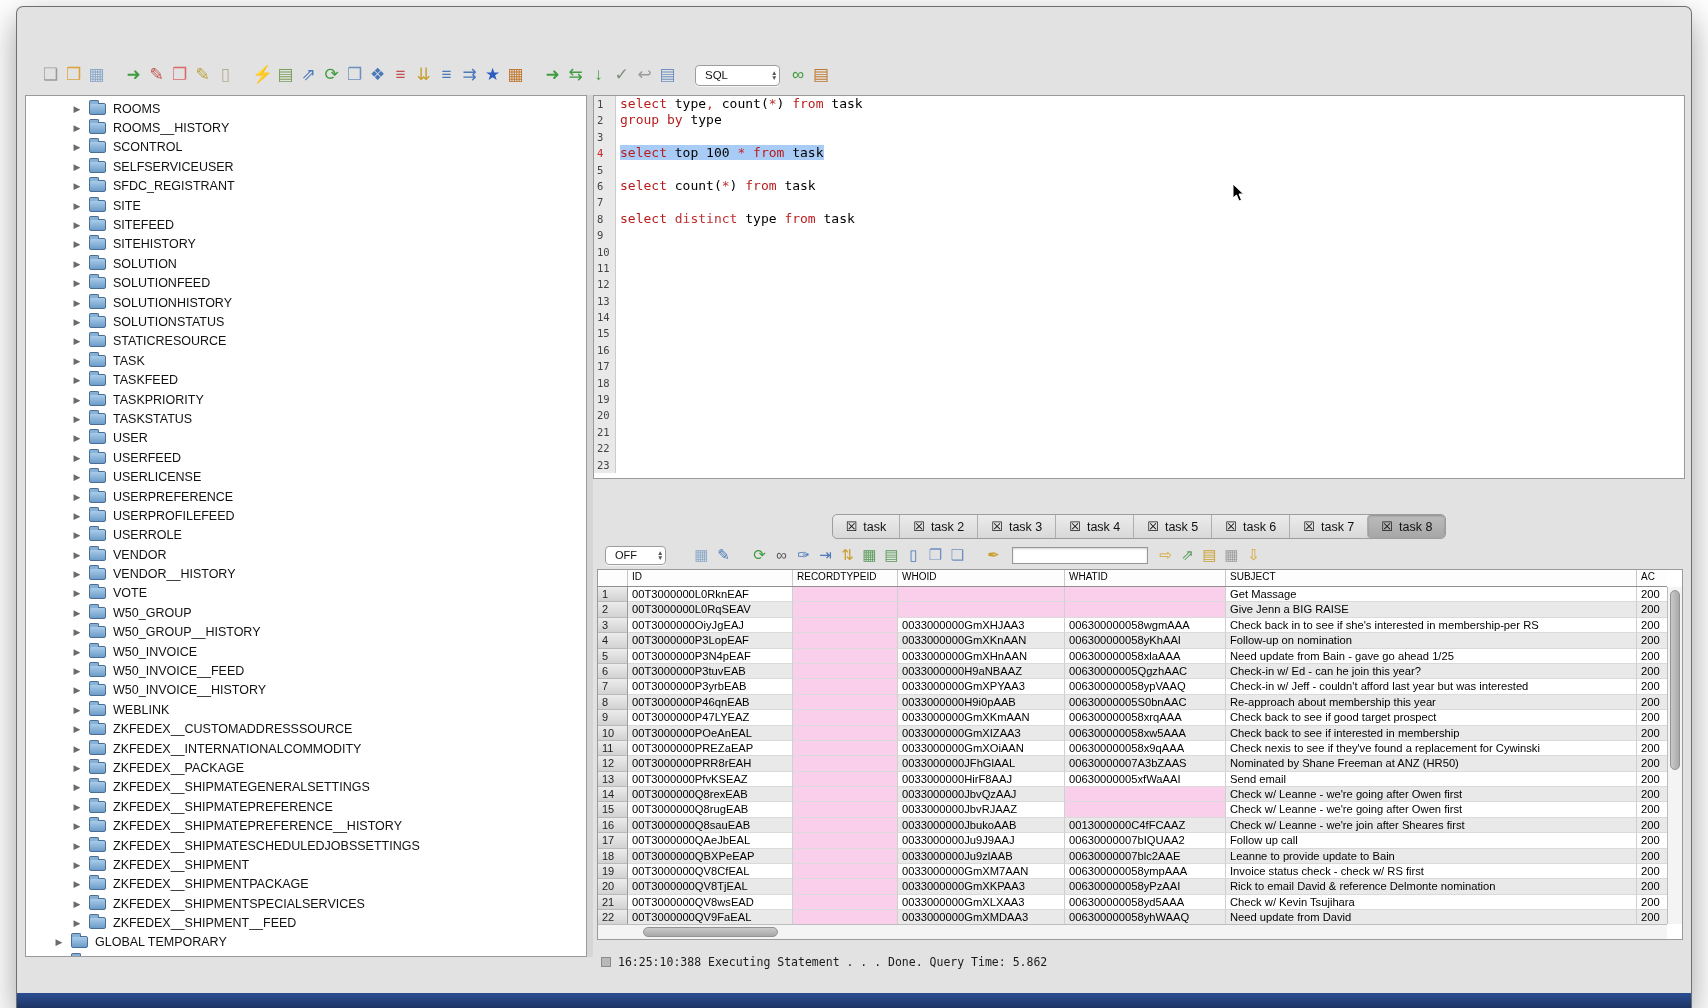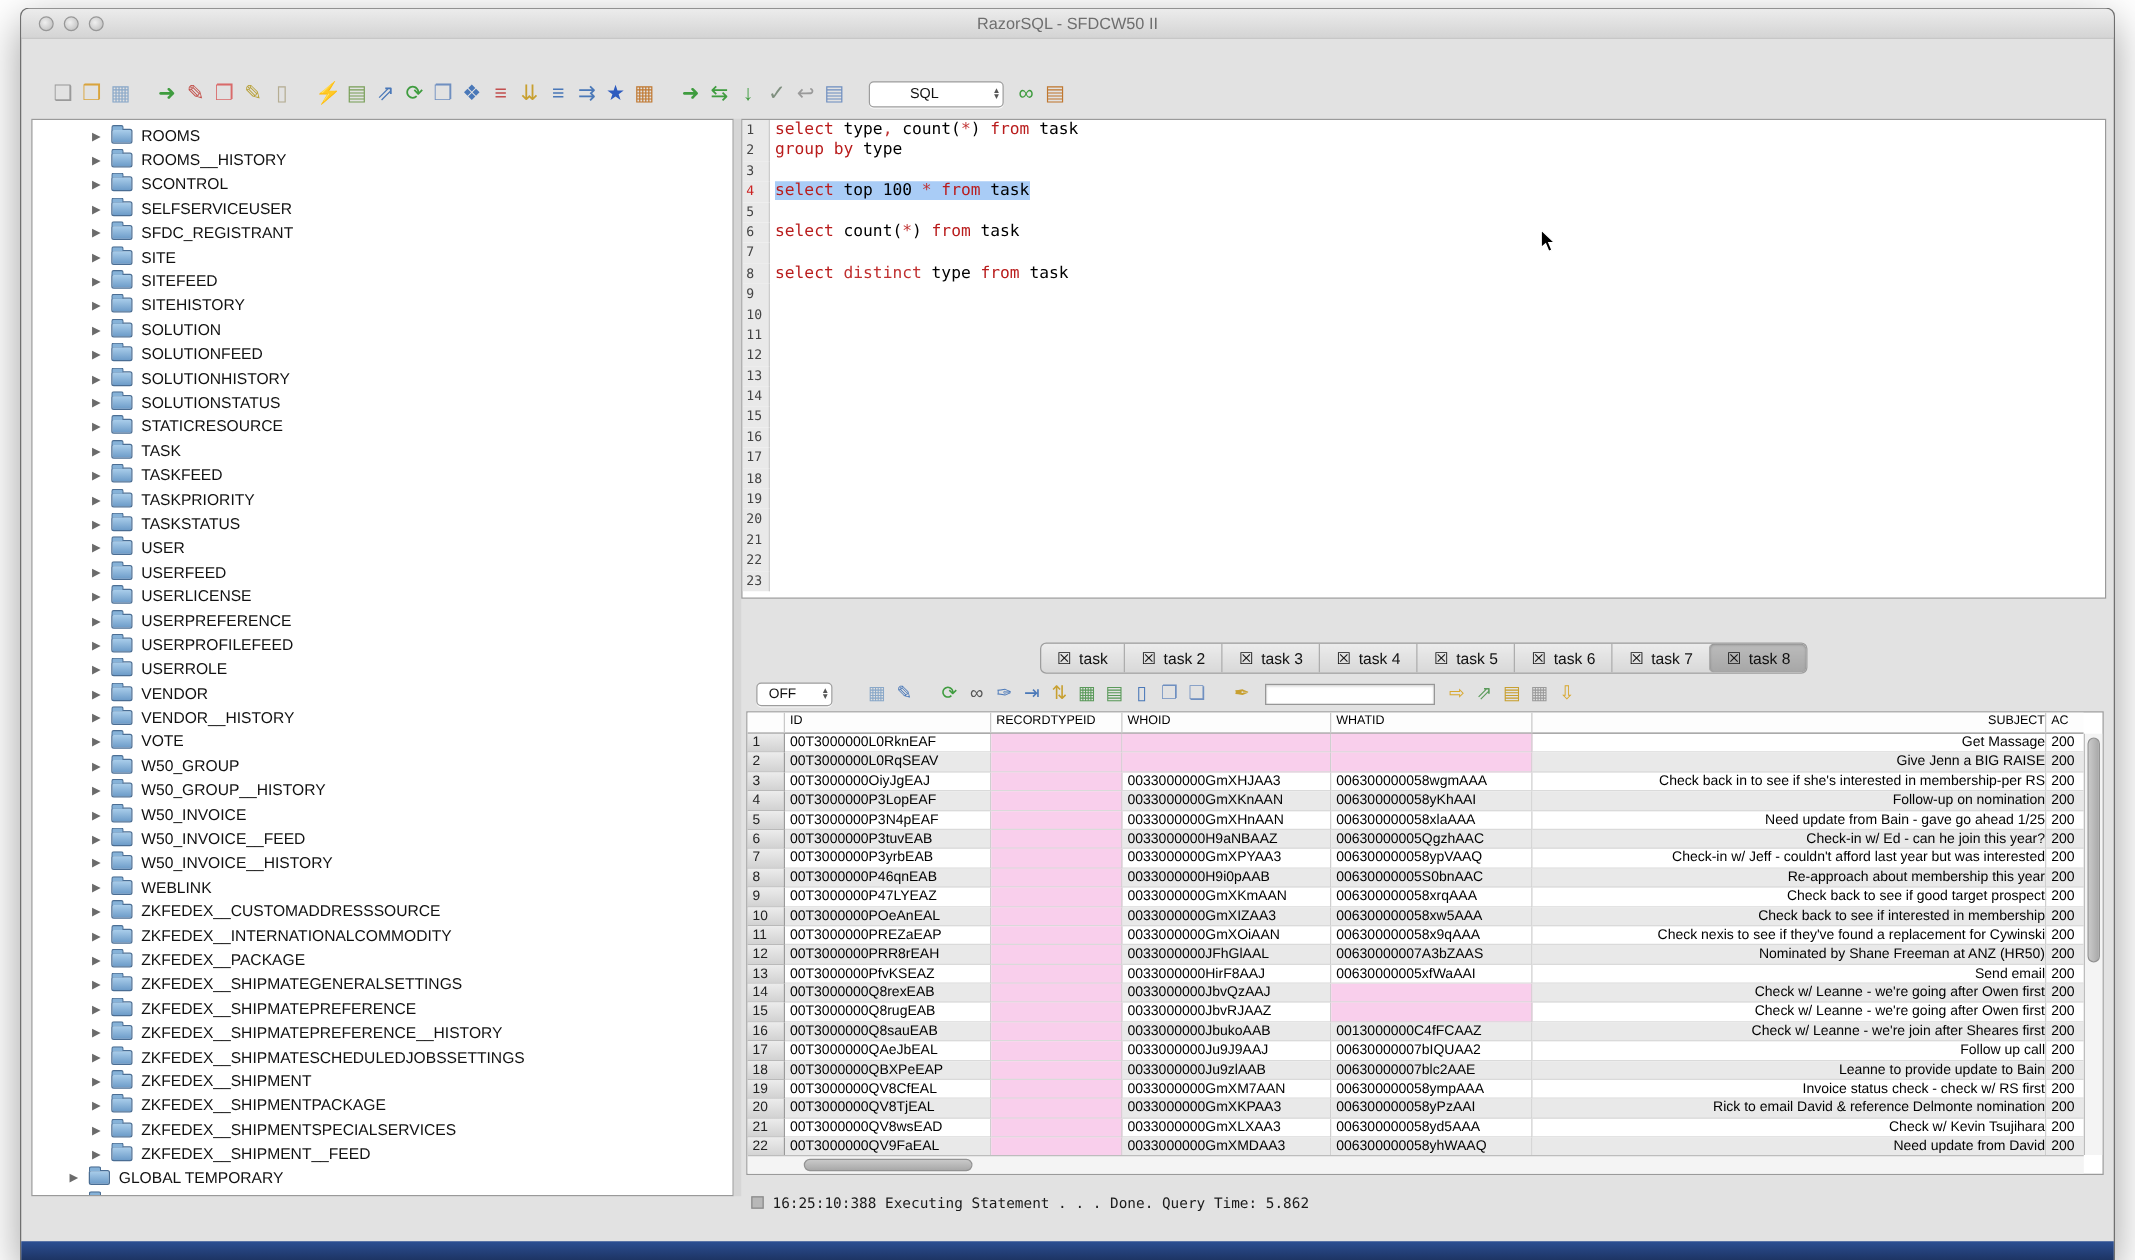--- a/index.html
+++ b/index.html
@@ -26,21 +26,21 @@
 
   
   #toolbar{position:absolute;left:0;top:50px;right:0;height:36px;display:flex;align-items:center;padding-left:22px;}
   .tbi{display:inline-block;width:23px;text-align:center;font-size:17px;line-height:22px;cursor:default;}
   .tbi.gap{margin-left:14px;}
   .mselect{display:inline-flex;align-items:center;height:21px;background:#fff;border:1px solid #9d9d9d;
     border-radius:4px;box-shadow:0 1px 0 rgba(255,255,255,.7);padding:0 2px 0 9px;margin:0 6px 0 16px;}
   .mselect .val{font-size:11.5px;color:#111;}
   .stepper{display:inline-flex;flex-direction:column;justify-content:center;margin-left:8px;
     font-size:6.5px;color:#555;line-height:5px;}
-  #mode-select .val{width:58px;margin-left:23px;}
+  #mode-select .val{width:58px;}
 
   
   #content{position:absolute;left:0;top:86px;right:0;height:900px;}
   #treepanel{position:absolute;left:8px;top:2px;width:562px;height:862px;background:#fff;
     border:1px solid #9a9a9a;overflow:hidden;}
   #tree{padding-top:3px;}
   .titem{display:flex;align-items:center;height:19.4px;white-space:nowrap;font-size:12.5px;color:#111;}
   .titem .tri{width:10px;font-size:9px;color:#6b6b6b;margin-right:7px;text-align:center;}
   .lvl1{padding-left:46px;}
   .lvl0{padding-left:28px;}
@@ -92,21 +92,21 @@
   .hcell{font-size:10px;color:#000;padding:1px 0 0 4px;border-right:1px solid #c9c9c9;
     white-space:nowrap;overflow:hidden;flex:none;}
   .drow{display:flex;height:15.4px;}
   .dcell{font-size:11.2px;color:#000;padding:1px 0 0 4px;border-right:1px solid #cfcfcf;
     border-bottom:1px solid #dadada;white-space:nowrap;overflow:hidden;flex:none;}
   .drow.odd .dcell{background:#e9e9e9;}
   .dcell.nullc{background:#f9cfec !important;}
   .numc{background:linear-gradient(#ececec,#d2d2d2) !important;border-right:1px solid #9a9a9a;
     border-bottom:1px solid #b9b9b9;color:#222;font-size:11px;}
   .c0{width:30px;} .c1{width:165px;} .c2{width:105px;} .c3{width:167px;} .c4{width:161px;}
-  .c5{width:411px;text-align:right;} .c6{flex:1 1 auto;border-right:none;}
+  .c5{width:411px;} .c6{flex:1 1 auto;border-right:none;}
   #vscroll{position:absolute;right:0;top:17px;bottom:15px;width:15px;background:#f4f4f4;border-left:1px solid #bdbdbd;}
   #vthumb{position:absolute;left:2px;top:3px;width:10px;height:180px;border-radius:6px;
     background:linear-gradient(90deg,#c9c9c9,#a9a9a9);border:1px solid #939393;}
   #hscroll{position:absolute;left:0;bottom:0;right:15px;height:15px;background:#f4f4f4;border-top:1px solid #bdbdbd;}
   #hthumb{position:absolute;left:45px;top:2px;width:135px;height:10px;border-radius:6px;
     background:linear-gradient(#c9c9c9,#a9a9a9);border:1px solid #939393;}
 
   
   #bstatus{position:absolute;left:4px;top:856px;width:1086px;height:22px;display:flex;align-items:center;}
   #bsicon{width:10px;height:10px;background:#b8b8b8;border:1px solid #8a8a8a;margin:0 7px 0 4px;}
@@ -115,26 +115,20 @@
   #bottomstrip{position:absolute;left:0;bottom:0;width:100%;height:15px;
     background:linear-gradient(#2c4f93,#1d3464);}
 
   
   #cursor{position:absolute;left:1232px;top:183px;width:14px;height:20px;z-index:99;pointer-events:none;}
 </style>
 </head>
 <body>
 
 <div id="window">
-  <div id="titlebar">
-    <span class="tl" style="left:14px"></span>
-    <span class="tl" style="left:34px"></span>
-    <span class="tl" style="left:54px"></span>
-    <div id="title">RazorSQL - SFDCW50 II</div>
-  </div>
 
 
   <div id="toolbar">
     <span id="mt-icons" style="display:contents"><span class="tbi" style="color: rgb(154, 154, 154);">❑</span><span class="tbi" style="color: rgb(217, 164, 60);">❒</span><span class="tbi" style="color: rgb(138, 168, 200);">▦</span><span class="tbi gap" style="color: rgb(63, 156, 63);">➜</span><span class="tbi" style="color: rgb(194, 80, 74);">✎</span><span class="tbi" style="color: rgb(217, 106, 106);">❐</span><span class="tbi" style="color: rgb(185, 162, 60);">✎</span><span class="tbi" style="color: rgb(181, 173, 147);">▯</span><span class="tbi gap" style="color: rgb(216, 176, 33);">⚡</span><span class="tbi" style="color: rgb(122, 160, 90);">▤</span><span class="tbi" style="color: rgb(74, 120, 184);">⇗</span><span class="tbi" style="color: rgb(63, 156, 63);">⟳</span><span class="tbi" style="color: rgb(111, 143, 192);">❐</span><span class="tbi" style="color: rgb(74, 120, 184);">❖</span><span class="tbi" style="color: rgb(194, 80, 80);">≡</span><span class="tbi" style="color: rgb(200, 160, 48);">⇊</span><span class="tbi" style="color: rgb(74, 120, 184);">≡</span><span class="tbi" style="color: rgb(74, 120, 184);">⇉</span><span class="tbi" style="color: rgb(45, 91, 191);">★</span><span class="tbi" style="color: rgb(192, 120, 48);">▦</span><span class="tbi gap" style="color: rgb(63, 156, 63);">➜</span><span class="tbi" style="color: rgb(63, 156, 63);">⇆</span><span class="tbi" style="color: rgb(63, 156, 63);">↓</span><span class="tbi" style="color: rgb(127, 143, 127);">✓</span><span class="tbi" style="color: rgb(154, 154, 154);">↩</span><span class="tbi" style="color: rgb(111, 143, 192);">▤</span></span>
     <span class="mselect" id="mode-select">
       <span class="val">SQL</span>
       <span class="stepper">▲<br>▼</span>
     </span>
     <span id="mt-right-icons" style="display:contents"><span class="tbi" style="color: rgb(63, 156, 63);">∞</span><span class="tbi" style="color: rgb(192, 120, 48);">▤</span></span>
   </div>

